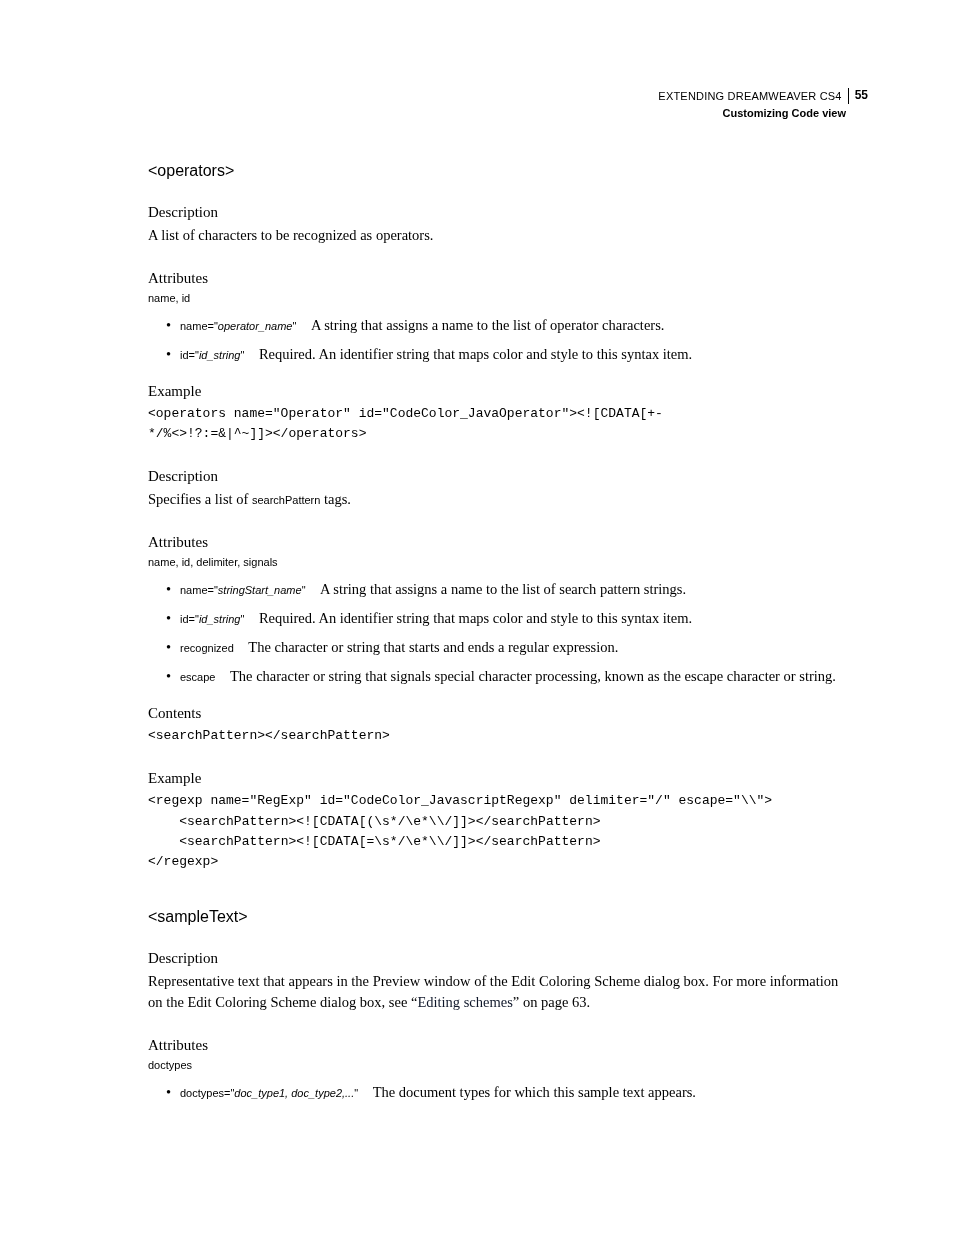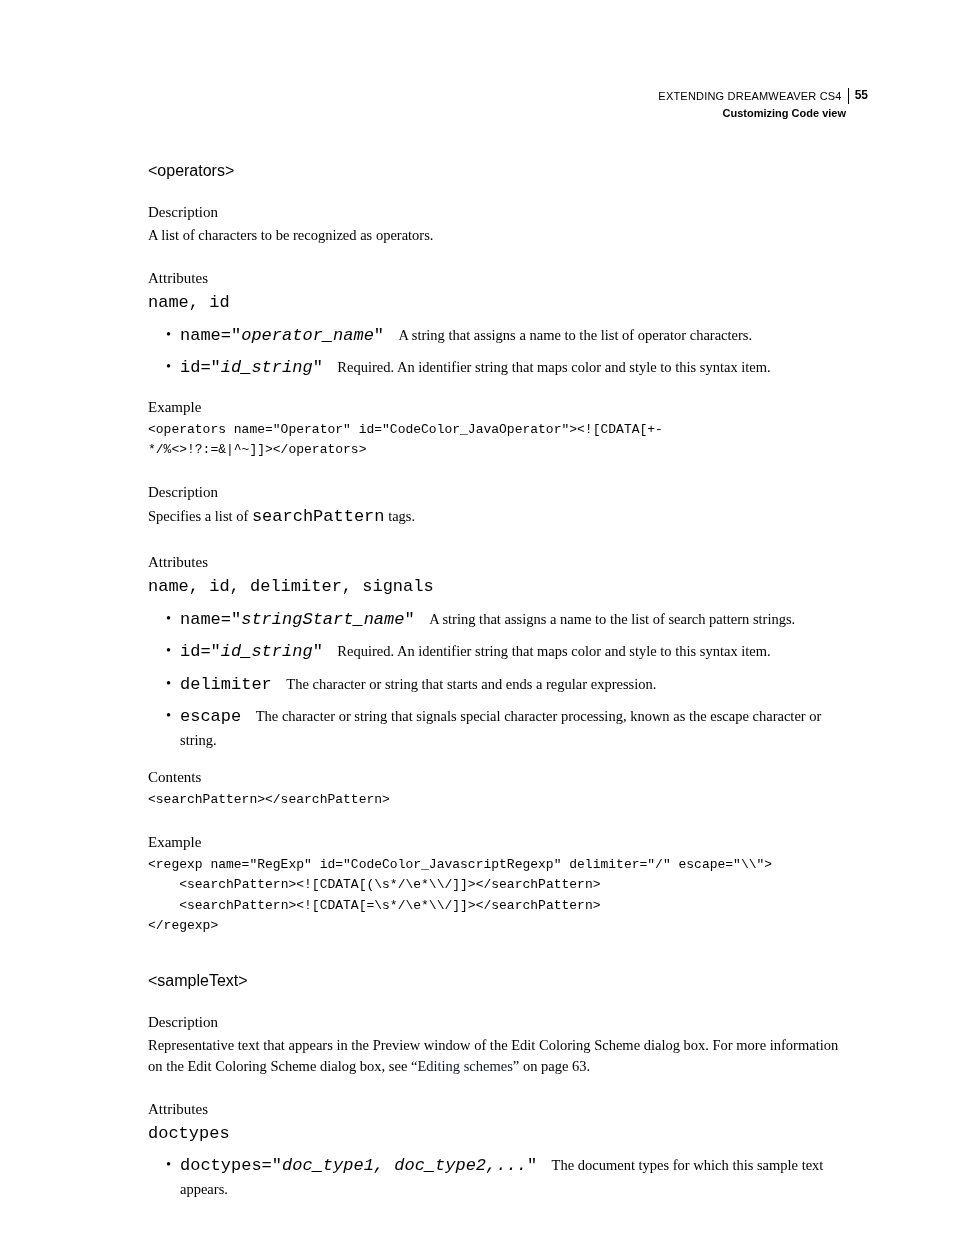--- a/index.html
+++ b/index.html
@@ -59,22 +59,22 @@
     font-size: 15px;
     margin: 0 0 4px 0;
   }
   p {
     margin: 0 0 4px 0;
     line-height: 1.45;
   }
   .block { margin-bottom: 24px; }
   .block-tight { margin-bottom: 18px; }
   .mono {
-    font-family: Liberation Mono, monospace;
-    font-size: 17px;
+    font-family: Liberation Sans, sans-serif;
+    font-size: 11px;
   }
   .italic { font-style: italic; }
   ul {
     list-style: none;
     margin: 8px 0 0 0;
     padding: 0 0 0 18px;
   }
   li {
     position: relative;
     padding-left: 14px;
@@ -149,21 +149,21 @@
       <h3>Attributes</h3>
       <p class="mono">name, id, delimiter, signals</p>
       <ul>
         <li>
           <span class="mono"><span>name="</span><span class="italic">stringStart_name</span><span>"</span></span><span> </span><span>A string that assigns a name to the list of search pattern strings.</span>
         </li>
         <li>
           <span class="mono"><span>id="</span><span class="italic">id_string</span><span>"</span></span><span> </span><span>Required. An identifier string that maps color and style to this syntax item.</span>
         </li>
         <li>
-          <span class="mono">delimiter</span><span> </span><span>The character or string that starts and ends a regular expression.</span>
+          <span class="mono">recognized</span><span> </span><span>The character or string that starts and ends a regular expression.</span>
         </li>
         <li>
           <span class="mono">escape</span><span> </span><span>The character or string that signals special character processing, known as the escape character or string.</span>
         </li>
       </ul>
     </div>
 
     <div class="block">
       <h3>Contents</h3>
       <pre>&lt;searchPattern&gt;&lt;/searchPattern&gt;</pre>

